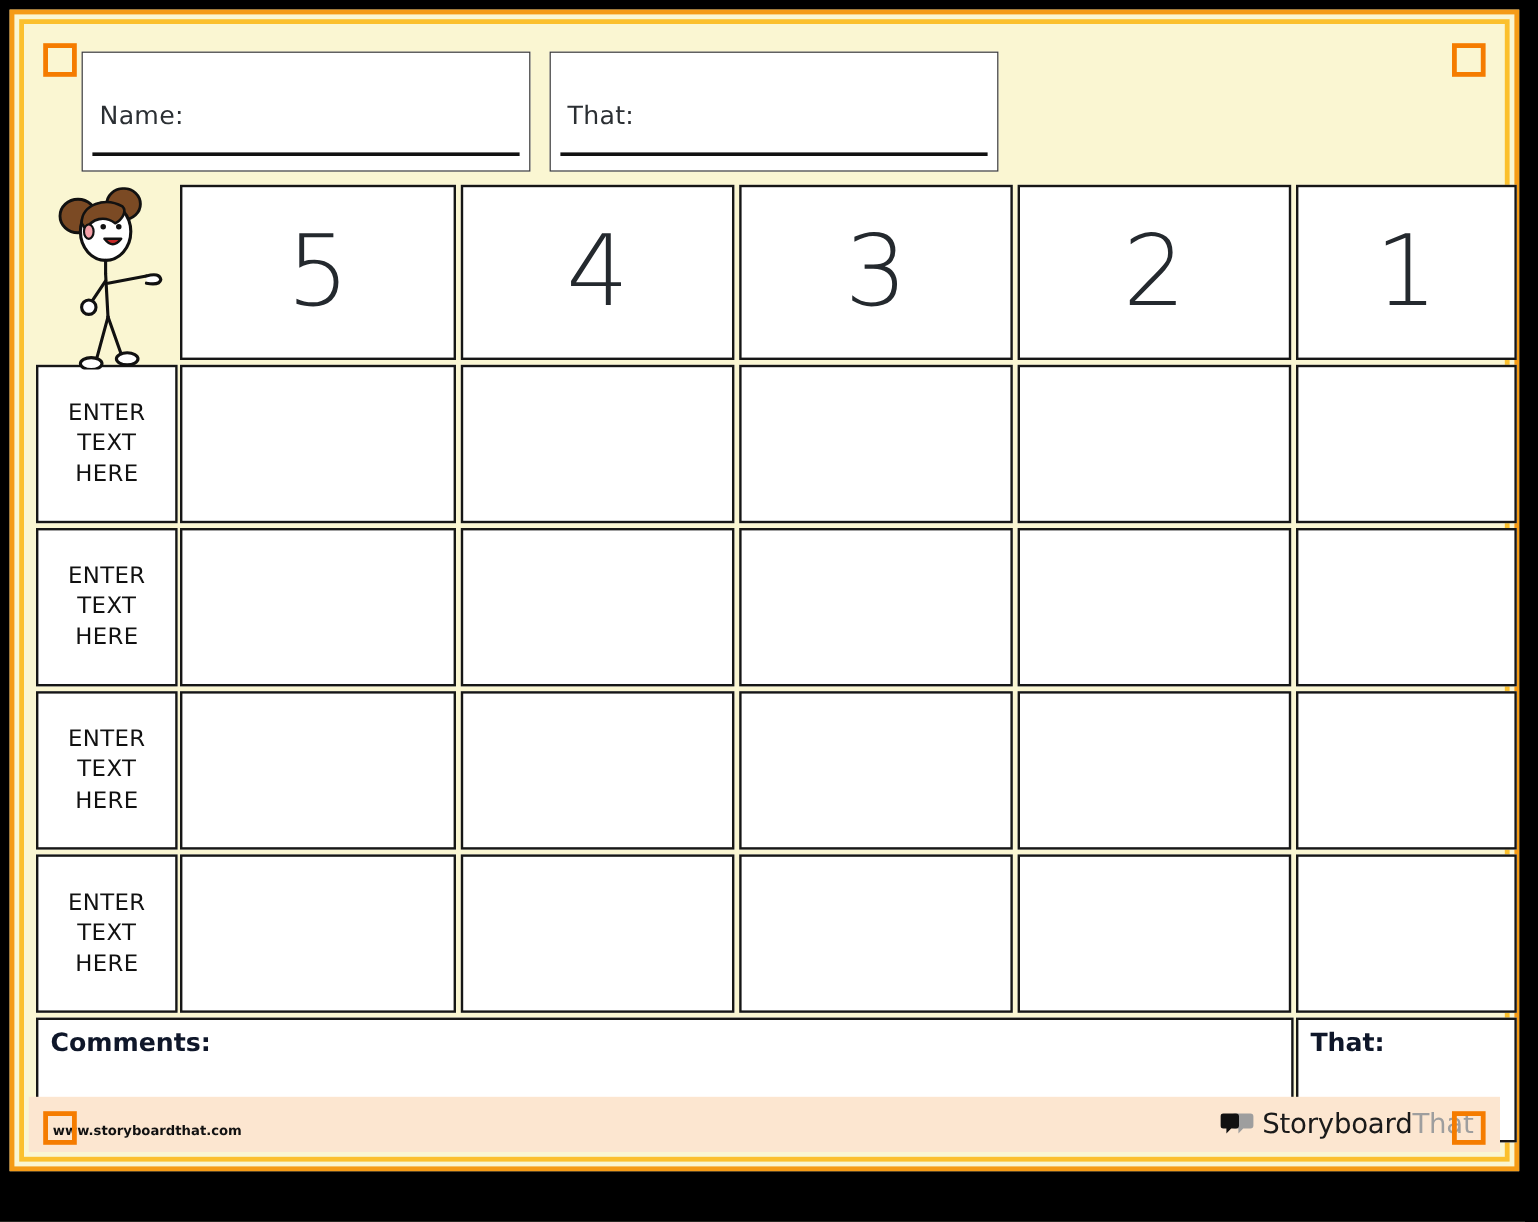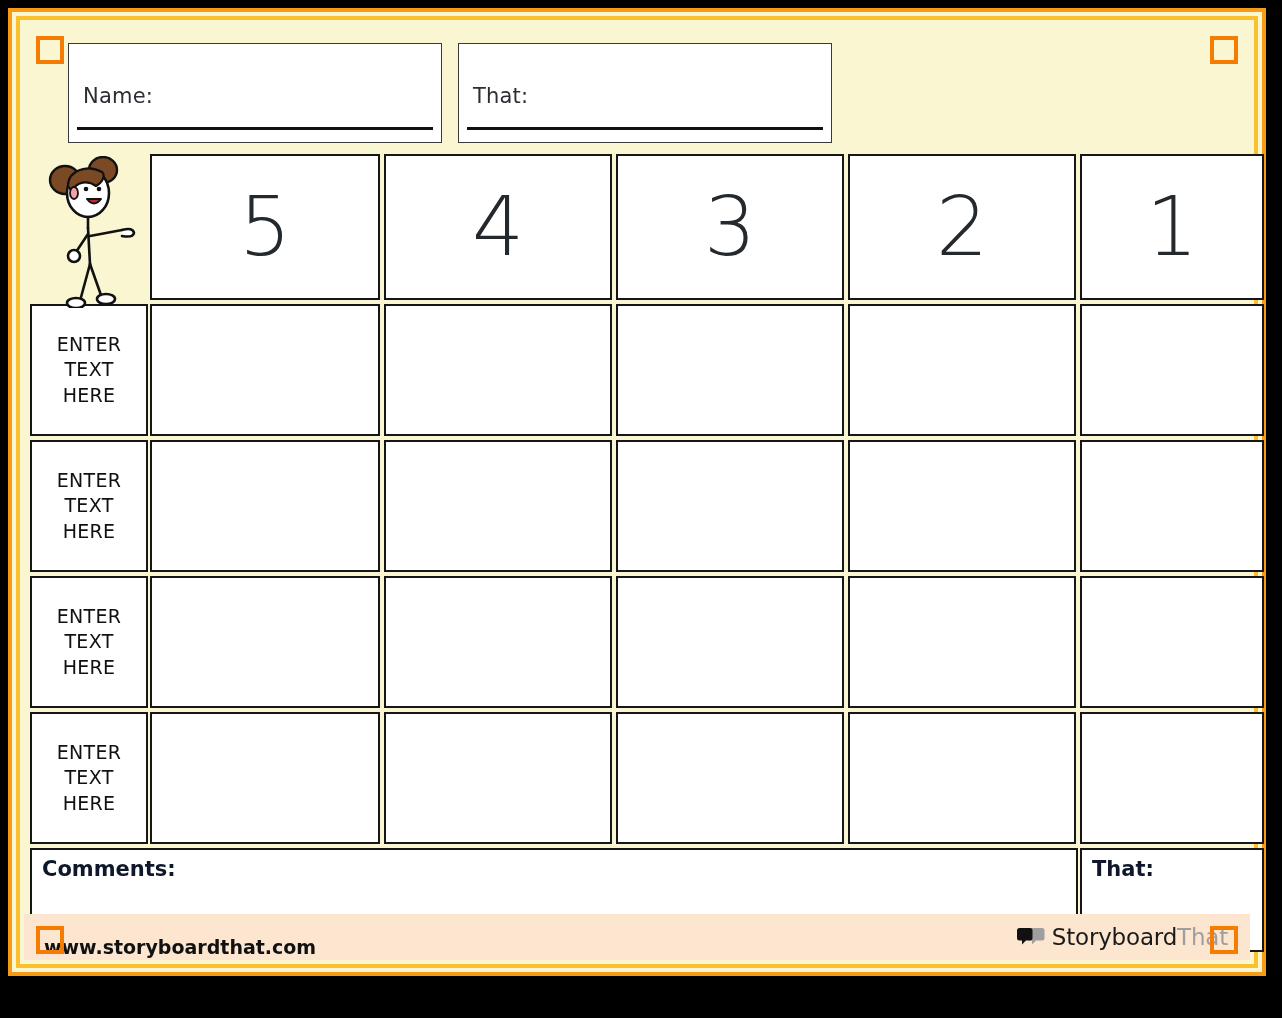--- a/index.html
+++ b/index.html
@@ -84,21 +84,21 @@
     background:transparent;
   }
 
   
   #footer{
     position:absolute; left:4px; right:4px; bottom:4px; height:46px;
     background:#FCE6D0;
   }
   #site-url{
     position:absolute; left:20px; top:22px;
-    font-size:19px; font-weight:bold; color:#111;
+    font-size:11px; font-weight:bold; color:#111;
     font-family:"DejaVu Sans","Liberation Sans",sans-serif;
   }
   #logo{
     position:absolute; right:22px; top:8px; height:30px;
     display:flex; align-items:center; gap:7px;
   }
   #logo-word{font-size:23px; color:#1a1a1a; letter-spacing:-.2px;}
   #logo-word .that{color:#9e9e9e;}
 
   

